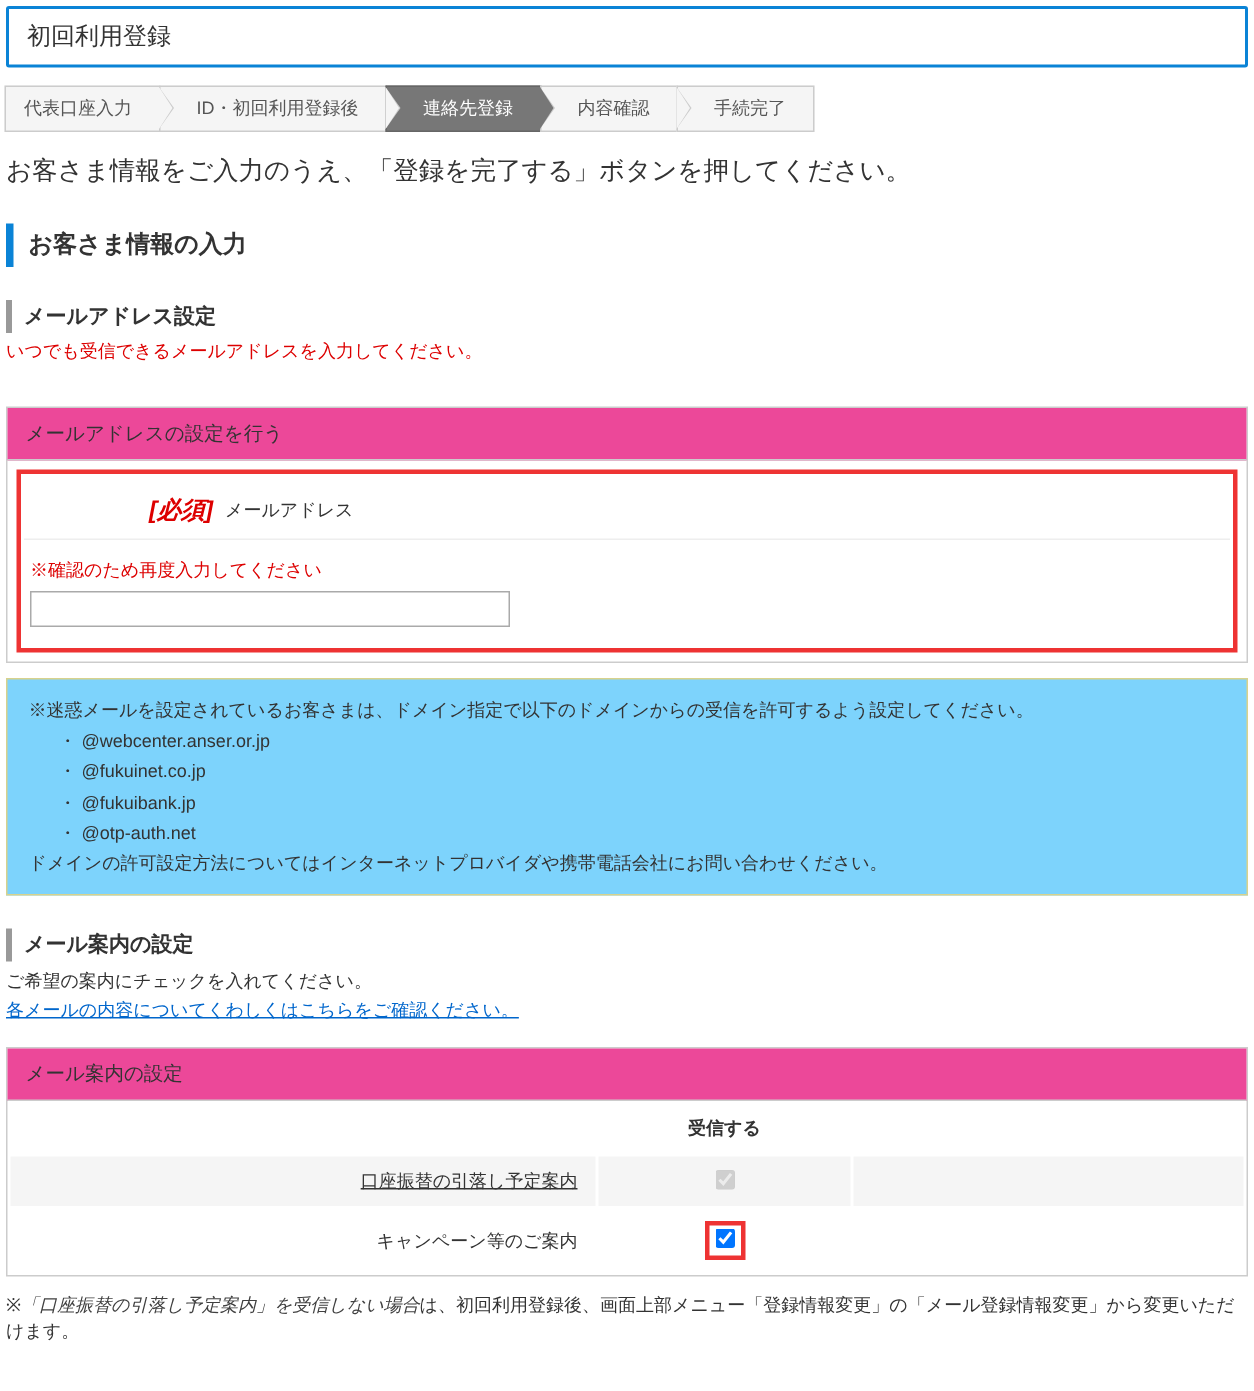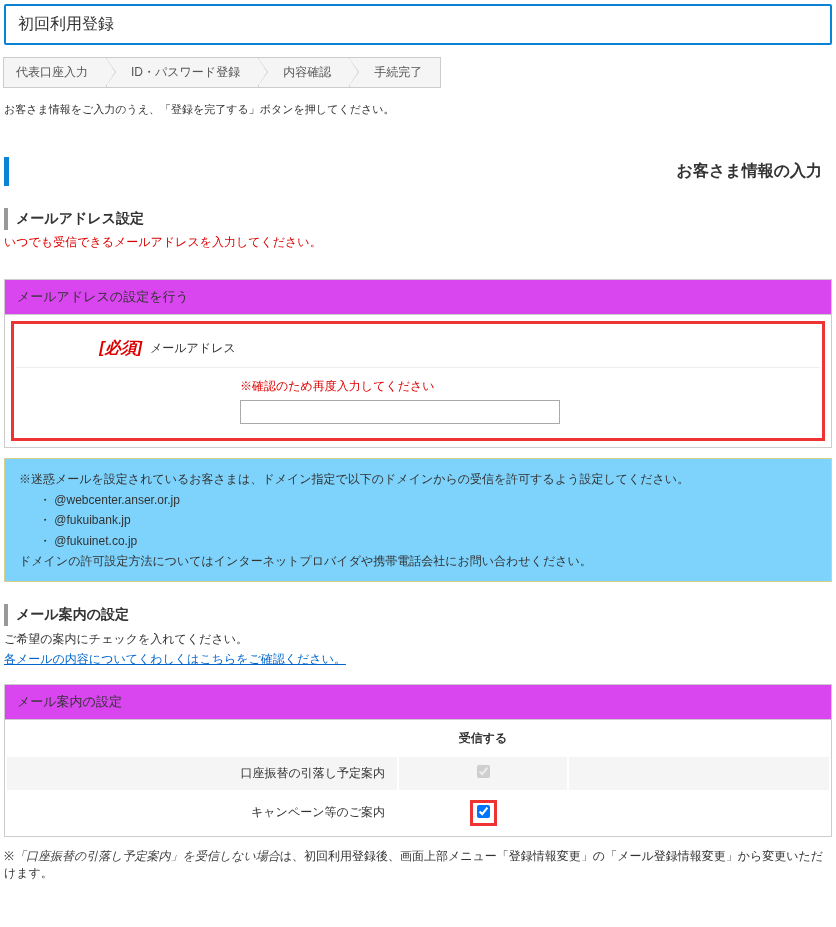--- a/index.html
+++ b/index.html
@@ -10,33 +10,33 @@
     
     .stepper { display: flex; margin-bottom: 14px; }
     .step { position: relative; padding: 6px 18px 6px 24px; background: #f5f5f5; border: 1px solid #ccc; font-size: 12px; color: #555; margin-left: -1px; }
     .step:first-child { padding-left: 12px; }
     .step.active { background: #777; color: #fff; border-color: #666; }
     .step::after { content: ""; position: absolute; right: -9px; top: 0; bottom: 0; width: 0; height: 0; border-top: 14px solid transparent; border-bottom: 14px solid transparent; border-left: 9px solid #f5f5f5; z-index: 2; }
     .step::before { content: ""; position: absolute; right: -10px; top: 0; bottom: 0; width: 0; height: 0; border-top: 14px solid transparent; border-bottom: 14px solid transparent; border-left: 10px solid #ccc; z-index: 1; }
     .step.active::after { border-left-color: #777; }
     .step:last-child::after, .step:last-child::before { display: none; }
     
-    .intro-text { margin-bottom: 40px; font-size: 11px; }
+    .intro-text { margin-bottom: 24px; font-size: 17px; }
     
-    .section-bar { border-left: 5px solid #0a83d6; padding: 4px 10px; font-size: 16px; margin-bottom: 22px; text-align: right; }
+    .section-bar { border-left: 5px solid #0a83d6; padding: 4px 10px; font-size: 16px; margin-bottom: 22px; }
     .sub-bar { border-left: 4px solid #999; padding: 2px 8px; font-size: 14px; margin-bottom: 4px; }
     .red-note { color: #d00; font-size: 12px; margin-bottom: 28px; }
     
     .panel { border: 1px solid #ccc; margin-bottom: 10px; }
-    .panel-header { background: #d946ef; border-bottom: 1px solid #ccc; padding: 8px 12px; font-size: 13px; }
+    .panel-header { background: #ec4899; border-bottom: 1px solid #ccc; padding: 8px 12px; font-size: 13px; }
     .panel-body { padding: 0; }
     
     .field-highlight { border: 3px solid #e33; margin: 6px; padding: 6px 2px; }
     .field-row { display: flex; padding: 8px 4px; border-bottom: 1px solid #eee; }
-    .field-row:last-child { border-bottom: none; }
+    .field-row:last-child { border-bottom: none; flex-direction: column; }
     .field-label { width: 130px; text-align: right; padding-right: 8px; font-size: 16px; font-style: italic; }
     .field-label2 { width: 90px; font-size: 12px; padding-top: 2px; }
     .req { color: #d00; font-weight: bold; }
     .field-content { flex: 1; font-size: 12px; line-height: 1.7; }
     .field-content input[type=text] { width: 320px; height: 24px; border: 1px solid #aaa; padding: 2px 6px; }
     .confirm-note { color: #d00; font-size: 12px; margin-bottom: 4px; }
     .orange { color: #e07000; }
     
     .info-box { background: #7dd3fc; border: 1px solid #d8d28c; padding: 10px 14px; font-size: 12px; line-height: 1.7; margin-bottom: 22px; }
     .info-box ul { list-style: none; padding-left: 20px; }
@@ -57,21 +57,22 @@
 <body>
 
 
 
 <div class="page-title-box">
   <h1 class="page-title">初回利用登録</h1>
 </div>
 
 <div class="stepper" id="stepper">
     <div class="step">代表口座入力</div>
-    <div class="step">ID・パスワード登録</div>
+    <div class="step">ID・初回利用登録後</div>
+    <div class="step active">連絡先登録</div>
     <div class="step">内容確認</div>
     <div class="step">手続完了</div>
   </div>
 
 <p class="intro-text">お客さま情報をご入力のうえ、「登録を完了する」ボタンを押してください。</p>
 
 <h2 class="section-bar">お客さま情報の入力</h2>
 
 <h3 class="sub-bar">メールアドレス設定</h3>
 <p class="red-note">いつでも受信できるメールアドレスを入力してください。</p>
@@ -93,22 +94,23 @@
         </div>
       </div>
     </div>
   </div>
 </div>
 
 <div class="info-box">
   <div>※迷惑メールを設定されているお客さまは、ドメイン指定で以下のドメインからの受信を許可するよう設定してください。</div>
   <ul id="domain-list">
       <li>@webcenter.anser.or.jp</li>
+      <li>@fukuinet.co.jp</li>
       <li>@fukuibank.jp</li>
-      <li>@fukuinet.co.jp</li>
+      <li>@otp-auth.net</li>
     </ul>
   <div>ドメインの許可設定方法についてはインターネットプロバイダや携帯電話会社にお問い合わせください。</div>
 </div>
 
 <h3 class="sub-bar">メール案内の設定</h3>
 <p class="desc">ご希望の案内にチェックを入れてください。</p>
 <p class="desc"><a class="link">各メールの内容についてくわしくはこちらをご確認ください。</a></p>
 <br>
 
 <div class="panel">
@@ -116,21 +118,21 @@
   <table class="mail-table">
     <tbody>
         <tr>
           <th></th>
           <th>受信する</th>
           <th style="width:260px"></th>
         </tr>
     </tbody>
       <tbody id="mail-rows">
         <tr class="row-alt">
-          <td style="text-align: right; width: 390px;">口座振替の引落し予定案内</td>
+          <td style="text-align: right; width: 390px; text-decoration: underline;">口座振替の引落し予定案内</td>
           <td><input type="checkbox" disabled="" checked="" style=""></td>
           <td></td>
         </tr>
         <tr>
           <td style="text-align: right; width: 390px;">キャンペーン等のご案内</td>
           <td><span class="small-highlight"><input type="checkbox" checked="" style=""></span></td>
           <td></td>
         </tr>
       </tbody>
   </table>

